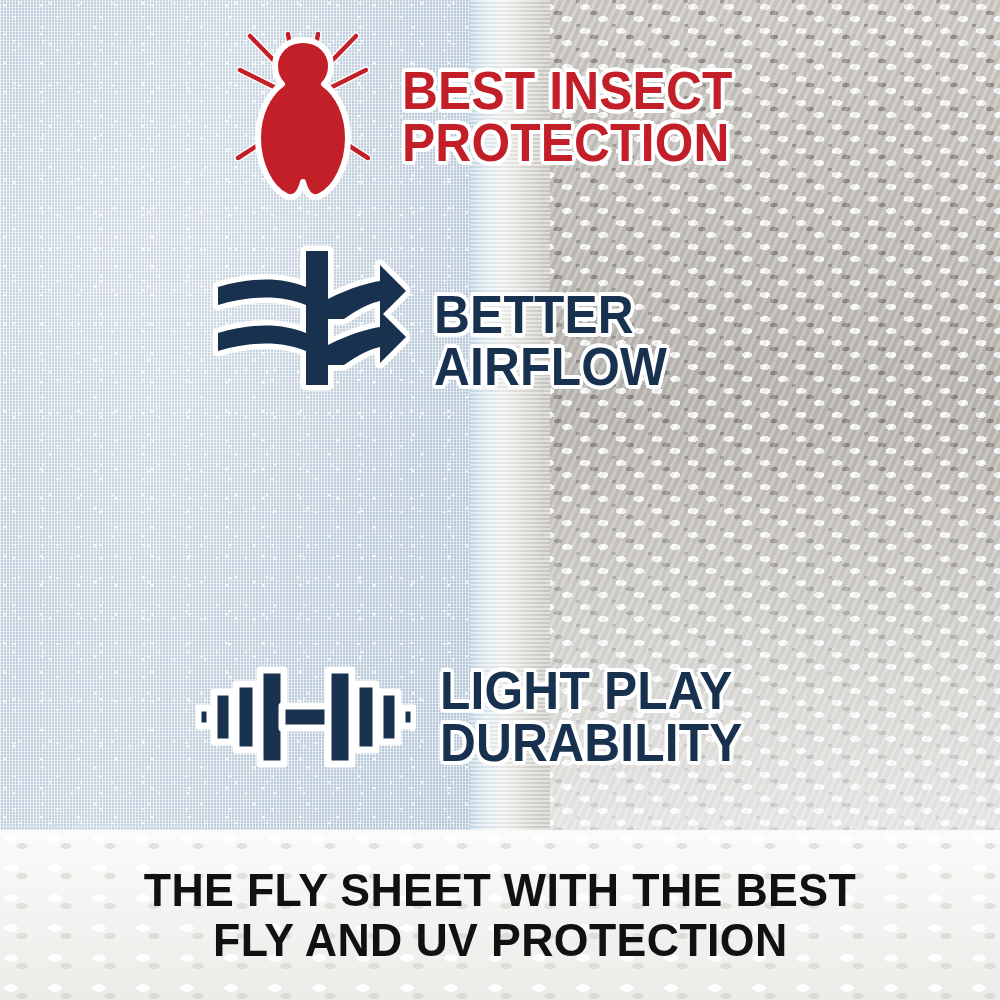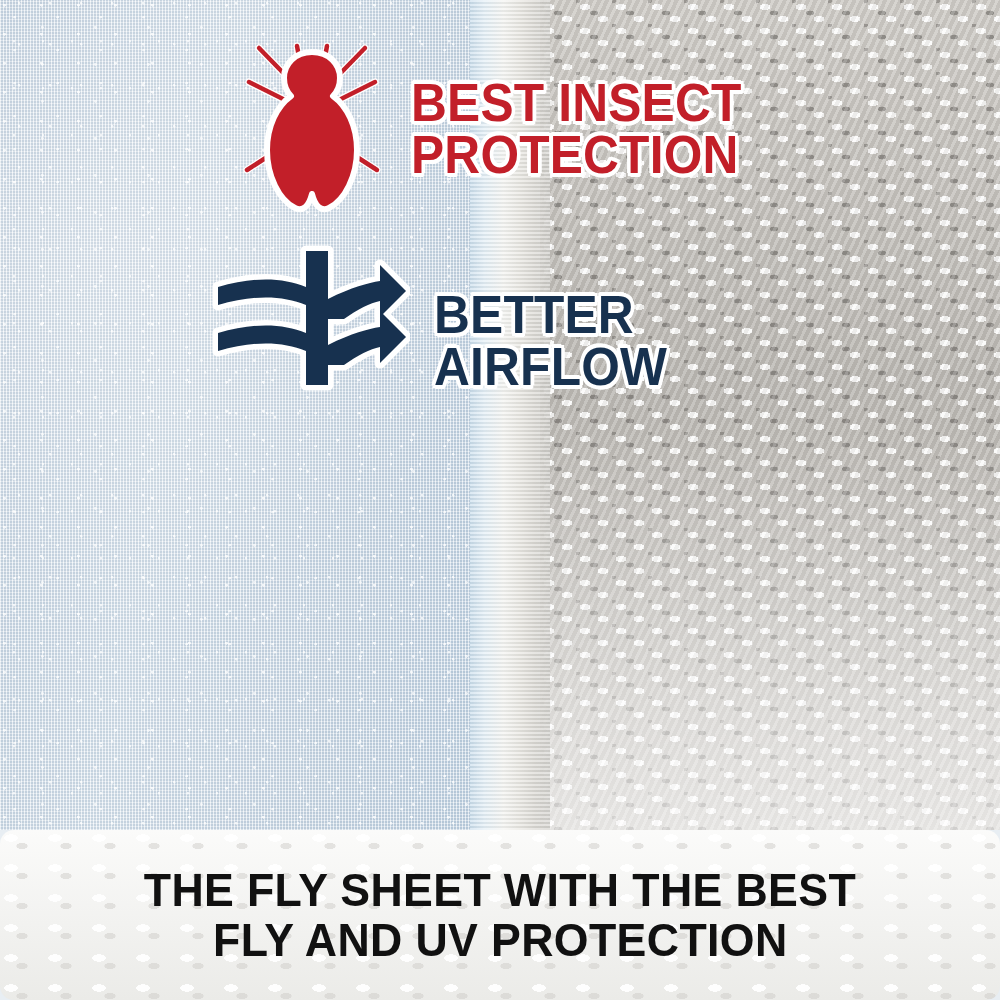--- a/index.html
+++ b/index.html
@@ -138,40 +138,39 @@
     font-size: 54px;
     text-shadow:
       -3px -3px 0 #fff,  3px -3px 0 #fff,
       -3px  3px 0 #fff,  3px  3px 0 #fff,
       -4px  0   0 #fff,  4px  0   0 #fff,
        0   -4px 0 #fff,  0    4px 0 #fff,
       -2px -4px 0 #fff,  2px  4px 0 #fff;
   }
 
   
-  #row-insect  { left: 237px; top:  22px; margin-top: 12px; }
+  #row-insect  { left: 228px; top:  22px; }
   #row-airflow { left: 210px; top: 243px; align-items: flex-end; }
   #row-uv      { left: 224px; top: 442px; }
   #row-durab   { left: 196px; top: 662px; }
 
   
   .banner {
     position: absolute;
     left: 0; top: 830px; width: 1000px; height: 170px;
     background-color: #f4f4f2;
     background-image:
       radial-gradient(ellipse 11px 6px at 11px 8px, rgba(255,255,255,.95) 0 60%, rgba(255,255,255,0) 63%),
       radial-gradient(ellipse 9px 5px at 22px 16px, rgba(205,203,199,.5) 0 60%, rgba(205,203,199,0) 64%),
       linear-gradient(180deg, #fbfbfa 0%, #f2f2f0 55%, #ebebe8 100%);
     background-size: 44px 30px, 44px 30px, 100% 100%;
     display: flex;
     flex-direction: column;
     align-items: center;
     justify-content: center;
-    border-radius: 14px;
   }
   .banner-line {
     color: #111111;
     font-weight: 700;
     font-size: 47px;
     line-height: 1.06;
     letter-spacing: .4px;
     transform: scaleX(.95);
     white-space: nowrap;
     font-family: "Liberation Sans", sans-serif;
@@ -260,19 +259,43 @@
       </g>
     </svg>
 
     <div class="feature-text t-navy">
       <span class="ln">BETTER</span>
       <span class="ln">AIRFLOW</span>
     </div>
   </div>
 
 
+  <div class="feature" id="row-durab">
+
+    <svg class="feature-icon" width="220" height="110" viewBox="0 0 220 110">
+      <g stroke="#FFFFFF" stroke-width="7" stroke-linejoin="round">
+
+        <rect x="2" y="46" width="12" height="18" fill="#17314F"></rect>
+        <rect x="18" y="30" width="18" height="50" fill="#17314F"></rect>
+        <rect x="40" y="22" width="20" height="66" fill="#17314F"></rect>
+        <rect x="64" y="8" width="24" height="94" fill="#17314F"></rect>
+
+        <rect x="86" y="44" width="48" height="22" fill="#17314F"></rect>
+
+        <rect x="132" y="8" width="24" height="94" fill="#17314F"></rect>
+        <rect x="160" y="22" width="20" height="66" fill="#17314F"></rect>
+        <rect x="184" y="30" width="18" height="50" fill="#17314F"></rect>
+        <rect x="206" y="46" width="12" height="18" fill="#17314F"></rect>
+      </g>
+    </svg>
+
+    <div class="feature-text t-navy">
+      <span class="ln">LIGHT PLAY</span>
+      <span class="ln">DURABILITY</span>
+    </div>
+  </div>
 
   <div class="banner">
     <div class="banner-line">THE FLY SHEET WITH THE BEST</div>
     <div class="banner-line">FLY AND UV PROTECTION</div>
   </div>
 
 </div>
 
 </body></html>

